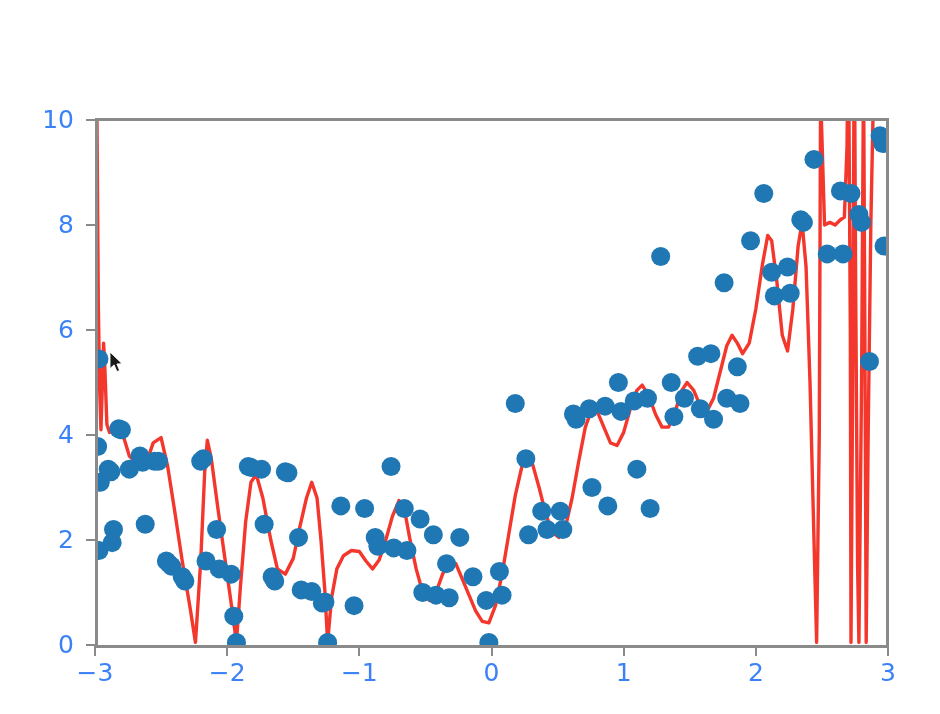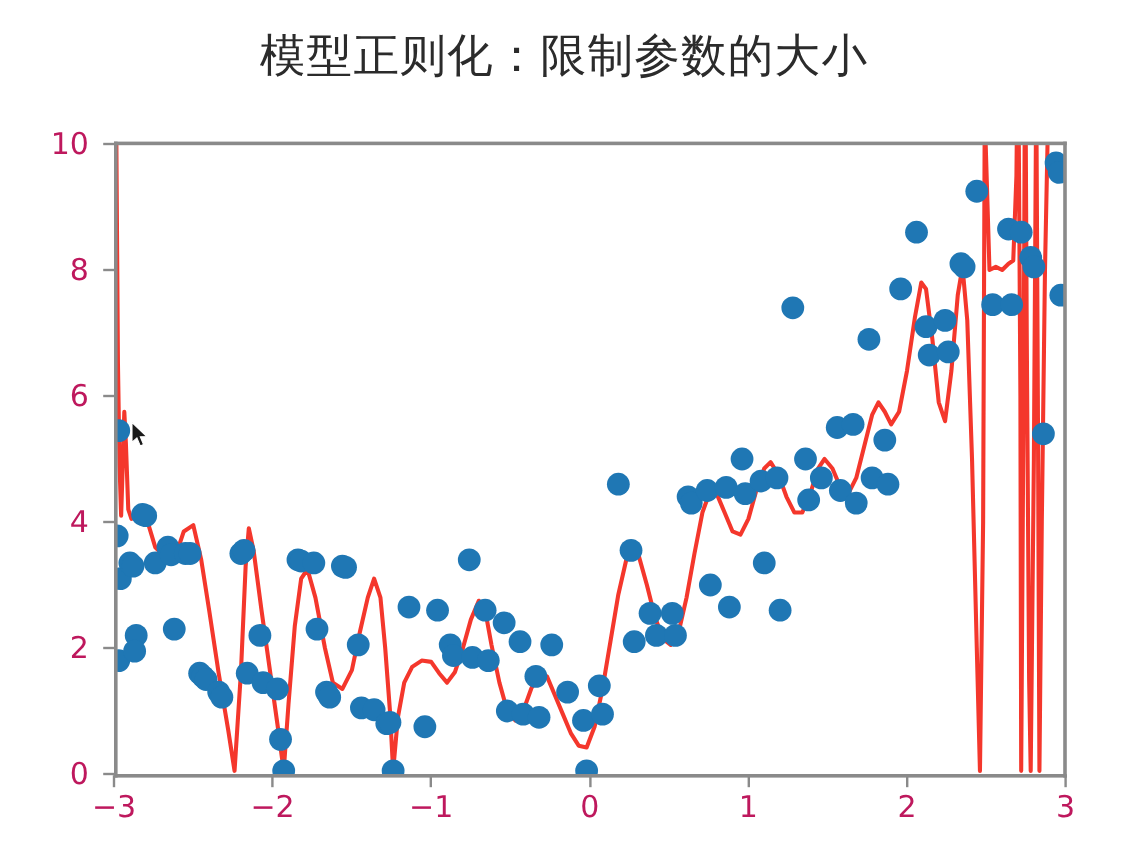--- a/index.html
+++ b/index.html
@@ -70,21 +70,21 @@
   
   .tick-mark {
     position: absolute;
     background: #8a8a8a;
   }
   .tick-y { left: 86px; width: 10px; height: 2px; }
   .tick-x { top: 646px; width: 2px; height: 10px; }
 
   .tick-label {
     position: absolute;
-    color: #be185d;
+    color: #3b82f6;
     font-size: 25px;
     line-height: 25px;
     font-family: "DejaVu Sans", "Liberation Sans", sans-serif;
   }
   .tick-label-y {
     width: 58px;
     text-align: right;
     left: 16px;
   }
   .tick-label-x {
@@ -101,21 +101,20 @@
     width: 16px;
     height: 22px;
     pointer-events: none;
   }
 </style>
 </head>
 <body>
 
 <div id="figure">
 
-  <div id="chart-title">模型正则化：限制参数的大小</div>
 
   <div id="plot-area">
     <svg id="plot-svg" viewBox="0 0 793 525" preserveAspectRatio="none">
       <defs>
         <clipPath id="plotclip">
           <rect x="0" y="0" width="793" height="525"></rect>
         </clipPath>
       </defs>
       <g clip-path="url(#plotclip)">
         <path id="fit-curve" fill="none" stroke-width="3.4" stroke-linejoin="round" stroke-linecap="round" d="M0.00 -210.00 L1.98 0.00 L3.30 183.75 L4.63 267.75 L5.95 309.75 L7.27 267.75 L8.59 223.13 L9.91 249.38 L11.89 304.50 L14.54 312.38 L21.15 307.13 L26.43 309.75 L34.36 336.00 L42.29 343.88 L50.22 346.50 L58.15 322.88 L66.08 317.63 L72.69 346.50 L79.30 388.50 L87.23 441.00 L95.16 488.25 L100.45 522.38 L105.73 441.00 L109.70 351.75 L112.34 320.25 L116.31 338.63 L122.92 388.50 L129.52 435.75 L136.13 483.00 L141.42 522.38 L145.38 467.25 L150.67 401.63 L155.96 362.25 L161.24 354.38 L167.85 378.00 L175.78 420.00 L182.39 448.88 L190.32 454.13 L198.25 438.38 L204.86 406.88 L211.47 378.00 L216.75 362.25 L222.04 378.00 L226.00 420.00 L229.97 472.50 L232.61 522.38 L236.58 477.75 L241.86 448.88 L248.47 435.75 L256.40 430.50 L264.33 431.55 L270.94 441.00 L277.55 448.88 L284.16 439.95 L290.77 420.00 L297.38 396.38 L303.98 380.63 L309.27 388.50 L314.56 417.38 L321.17 448.88 L327.77 472.50 L334.38 480.38 L340.99 472.50 L347.60 454.13 L354.21 441.00 L360.81 443.63 L367.42 459.38 L374.03 475.13 L380.64 490.88 L387.25 501.38 L393.86 502.95 L400.47 485.63 L407.07 454.13 L413.68 414.75 L420.29 375.38 L426.90 346.50 L432.19 336.00 L437.47 343.88 L444.08 367.50 L450.69 393.75 L457.30 412.13 L463.90 417.38 L470.51 406.88 L477.12 378.00 L483.73 341.25 L490.34 307.13 L496.95 288.75 L502.23 291.38 L508.84 307.13 L515.45 322.88 L522.06 325.50 L528.67 312.38 L535.27 288.75 L541.88 270.38 L547.17 265.13 L553.78 275.63 L560.39 294.00 L567.00 307.13 L573.60 307.13 L580.21 291.38 L586.82 270.38 L592.11 262.50 L598.72 270.38 L605.32 286.13 L611.93 291.38 L618.54 278.25 L625.15 252.00 L631.76 225.75 L637.04 215.25 L642.33 223.13 L647.62 233.63 L654.23 223.13 L660.83 189.00 L667.44 144.38 L672.73 115.50 L676.69 120.75 L681.98 162.75 L687.27 215.25 L692.55 231.00 L697.84 189.00 L703.13 126.00 L707.09 102.38 L711.06 147.00 L715.02 262.50 L718.99 420.00 L721.63 522.38 L724.27 315.00 L725.60 -26.25 L729.56 105.00 L734.85 102.38 L740.13 105.00 L745.42 99.75 L749.38 97.12 L752.03 26.25 L753.35 -105.00 L755.33 210.00 L755.99 522.38 L757.98 210.00 L759.30 -105.00 L760.62 157.50 L762.60 446.25 L763.92 522.38 L766.57 262.50 L768.55 -52.50 L769.87 210.00 L771.19 522.38 L773.17 315.00 L775.82 105.00 L778.46 -26.25 L781.11 -105.00" stroke="#f4372c"></path>

